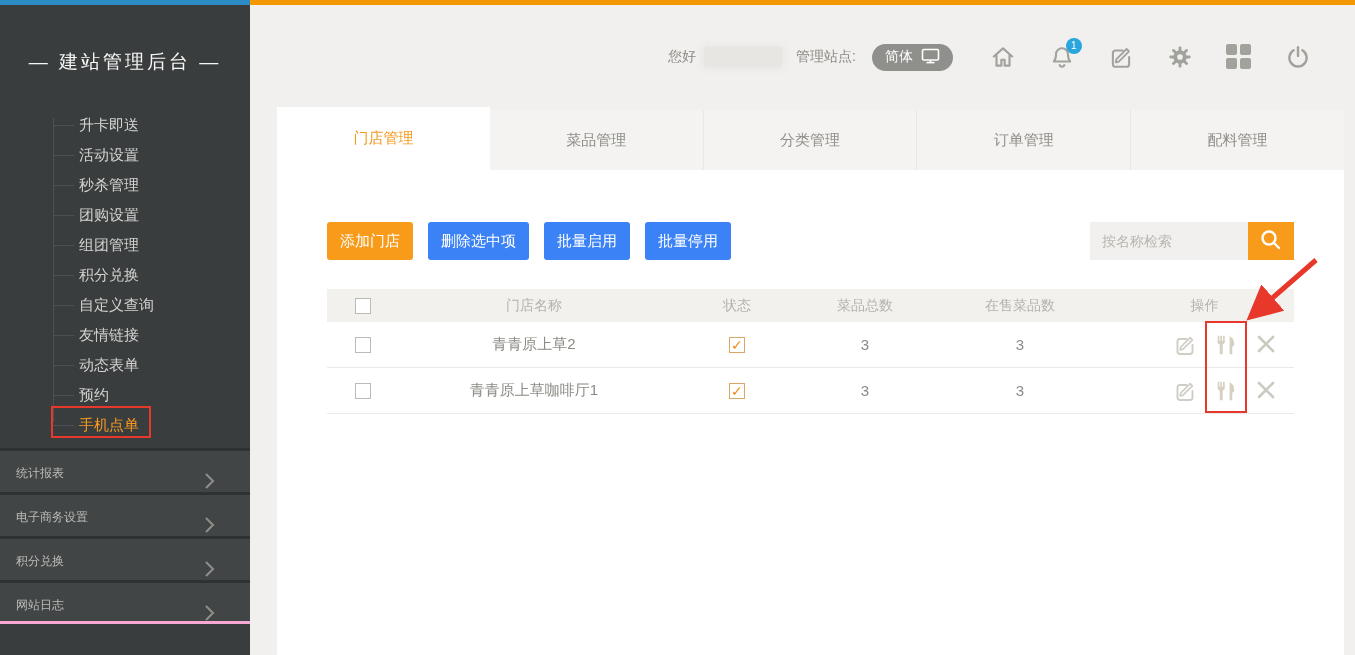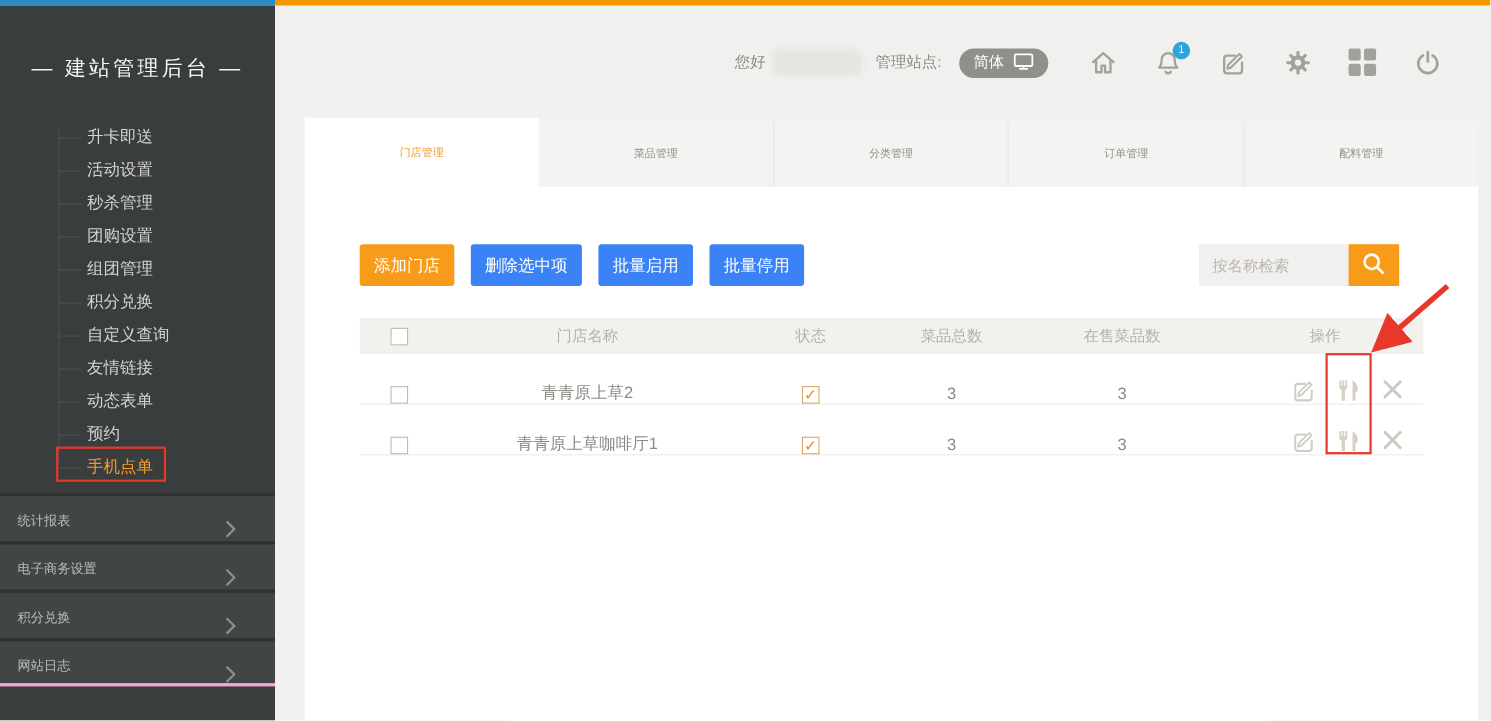--- a/index.html
+++ b/index.html
@@ -45,47 +45,47 @@
   .hicon { width:26px; height:26px; margin-right:33px; cursor:pointer; position:relative; flex:none; }
   .hicon:last-child { margin-right:0; }
   .badge { position:absolute; right:-7px; top:-6px; width:16px; height:16px; border-radius:50%;
            background:#2aa6dd; color:#fff; font-size:10px; line-height:16px; text-align:center; }
   .grid-icon { display:grid; grid-template-columns:11px 11px; grid-template-rows:11px 11px; gap:3px; padding-top:0; }
   .grid-icon i { background:#a2a29d; border-radius:2px; }
 
   
   .tabbar { position:absolute; left:277px; top:110px; width:1067px; height:60px; display:flex; }
   .tab { flex:1; display:flex; align-items:center; justify-content:center;
-         background:#f4f3f1; color:#8f8f89; font-size:10px; cursor:pointer;
+         background:#f4f3f1; color:#8f8f89; font-size:15px; cursor:pointer;
          border-left:1px solid #e9e7e3; }
   .tab:first-child { border-left:none; }
   .tab.active { position:relative; top:-3px; height:63px; background:#ffffff; color:#f59a23; border-left:none; z-index:2; }
   .tab.active + .tab { border-left:none; }
 
   
   .panel { position:absolute; left:277px; top:170px; width:1067px; height:485px; background:#fff; }
 
   .toolbar { position:absolute; left:50px; top:52px; height:38px; display:flex; gap:15px; }
   .btn { height:38px; padding:0 13px; border:none; border-radius:3px; color:#fff;
          font-size:15px; font-family:inherit; cursor:pointer; }
   .btn.orange { background:#f89b1a; }
   .btn.gray   { background:#3b82f6; }
 
   .searchbox { position:absolute; left:813px; top:52px; height:38px; display:flex; }
-  .searchbox input { width:136px; height:38px; border:none; background:#f1f0ee; outline:none;
+  .searchbox input { width:158px; height:38px; border:none; background:#f1f0ee; outline:none;
                      padding:0 12px; font-size:14px; font-family:inherit; color:#6f6f6a; }
   .searchbox input::placeholder { color:#b9b6b0; }
   .search-btn { width:46px; height:38px; border:none; background:#f89b1a; cursor:pointer;
                 display:flex; align-items:center; justify-content:center; }
 
   
   .table { position:absolute; left:50px; top:119px; width:967px; }
   .trow { display:flex; align-items:center; }
   .thead { height:33px; background:#f2f1ee; color:#b5b2ab; font-size:14px; }
-  .tbody-row { height:46px; border-bottom:1px solid #eceae6; color:#8b8b85; font-size:15px; background:#fff;align-items:flex-end; }
+  .tbody-row { height:46px; border-bottom:1px solid #eceae6; color:#8b8b85; font-size:15px; background:#fff; }
   .c1 { width:72px;  display:flex; justify-content:center; }
   .c2 { width:270px; text-align:center; }
   .c3 { width:136px; display:flex; justify-content:center; text-align:center; }
   .c4 { width:120px; text-align:center; }
   .c5 { width:190px; text-align:center; }
   .c6 { width:179px; display:flex; align-items:center; padding-left:58px; gap:17px; }
   .thead .c6 { display:block; padding-left:0; text-align:center; }
 
   .cb { width:16px; height:16px; background:#fff; border:1px solid #bdbbb5; cursor:pointer; }
   .cb.checked { width:16px; height:16px; border:1px solid #dca668; position:relative; }

